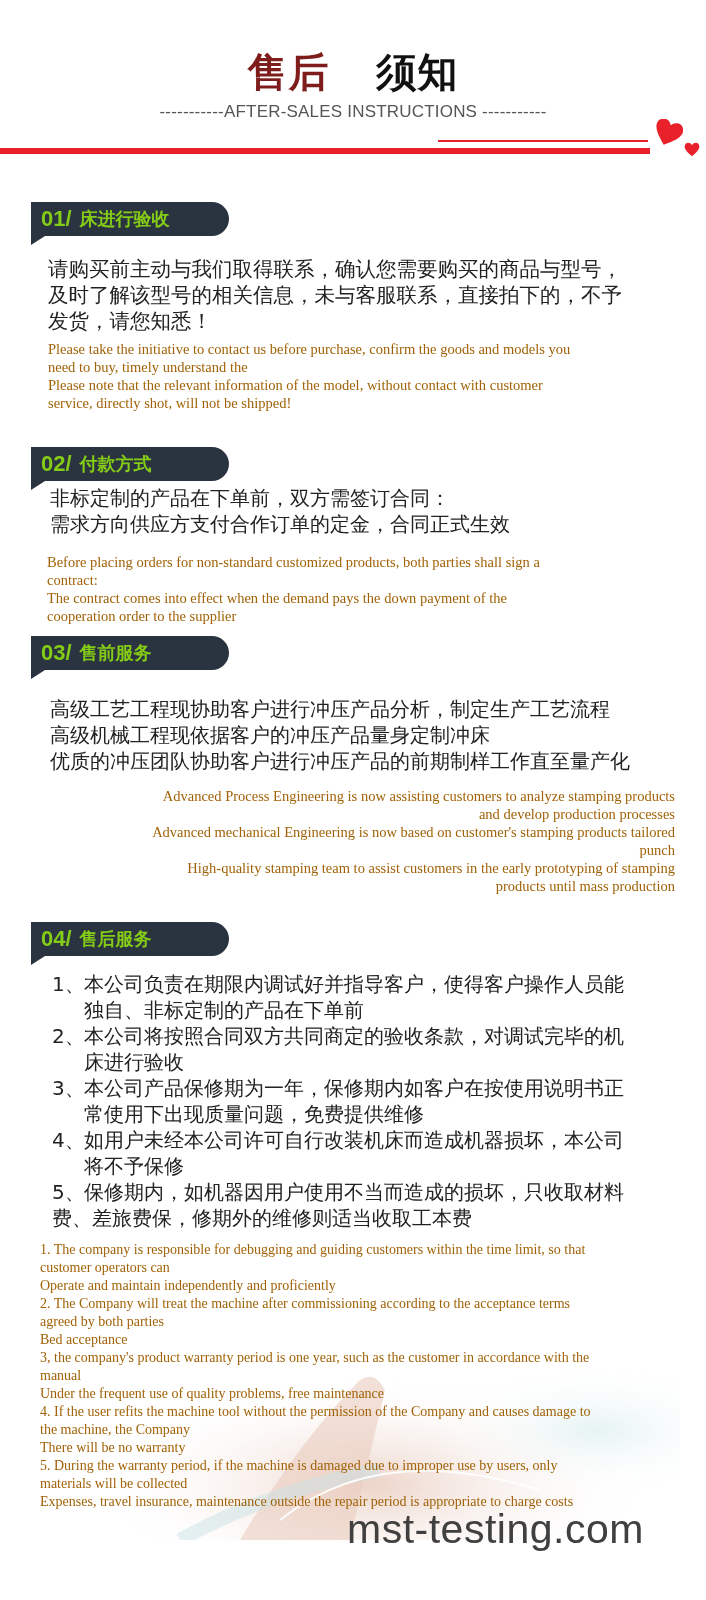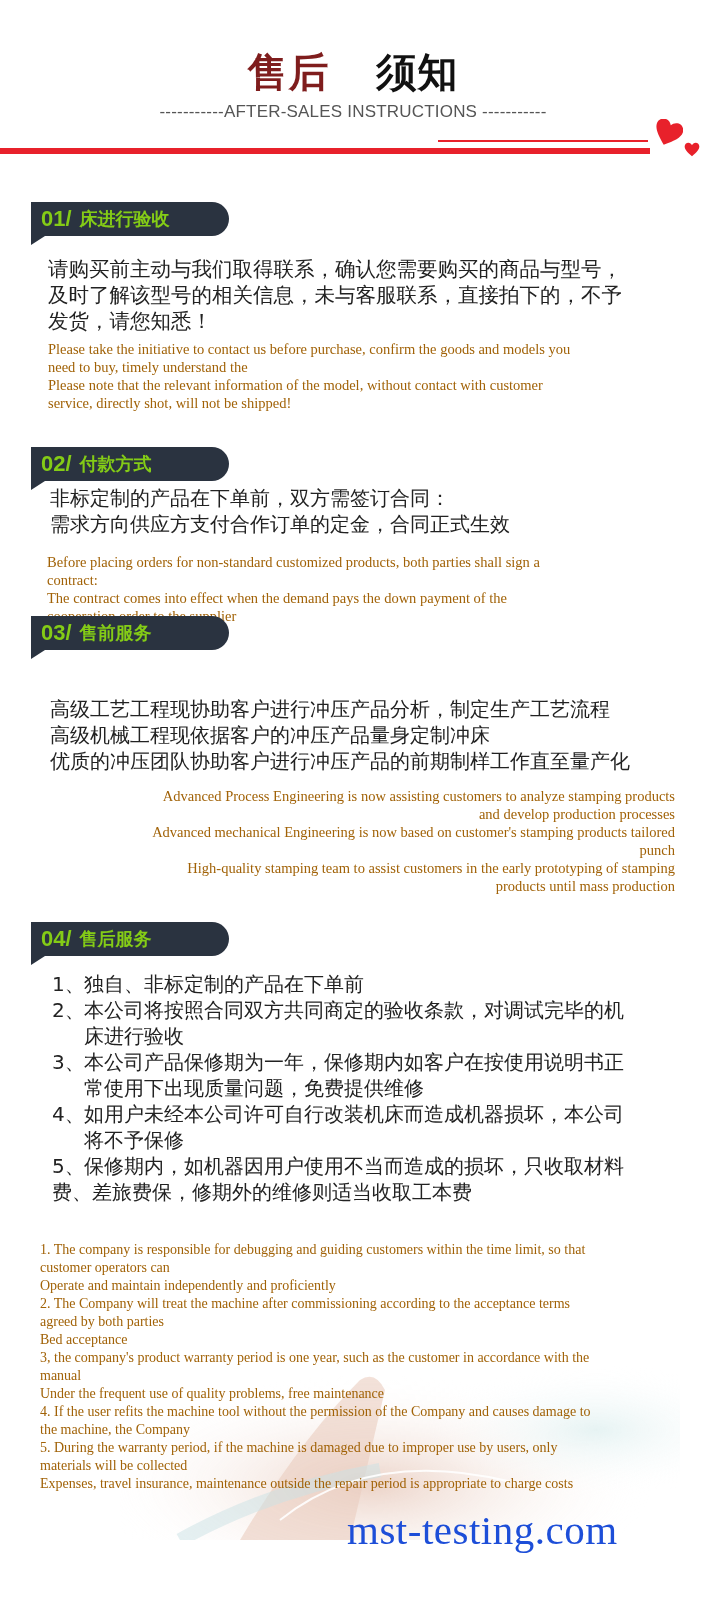--- a/index.html
+++ b/index.html
@@ -27,22 +27,22 @@
   .badge .lbl { font-size: 18px; font-weight: bold; }
 
   .cn { position: absolute; left: 48px; width: 640px; font-size: 20px; color: #222; line-height: 26px; }
   .en { position: absolute; left: 48px; width: 630px; font-family: "Liberation Serif", serif;
     font-size: 14.5px; color: #a16207; line-height: 18px; }
 
   .cn-list .item { display: flex; }
   .cn-list .idx { width: 32px; flex: none; }
 
   .bg-photo { position: absolute; left: 120px; top: 1320px; width: 560px; height: 220px; opacity: 0.55; }
-  .watermark { position: absolute; left: 347px; top: 1506px; font-family: Liberation Serif, serif;
-    font-size: 41px; color: #1d4ed8; white-space: nowrap; letter-spacing: 0.5px; }
+  .watermark { position: absolute; left: 347px; top: 1506px; font-family: Liberation Sans, sans-serif;
+    font-size: 41px; color: #404040; white-space: nowrap; letter-spacing: 0.5px; }
 </style>
 </head>
 <body>
 
 <div class="title">
   <span class="red">售后</span><span class="black">须知</span>
 </div>
 <div class="subtitle">-----------AFTER-SALES INSTRUCTIONS -----------</div>
 <div class="line-thin"></div>
 <div class="line-thick"></div>
@@ -77,21 +77,21 @@
   <div>非标定制的产品在下单前，双方需签订合同：</div>
   <div>需求方向供应方支付合作订单的定金，合同正式生效</div>
 </div>
 <div class="en" style="top:553px; left:47px;">
   <div>Before placing orders for non-standard customized products, both parties shall sign a</div>
   <div>contract:</div>
   <div>The contract comes into effect when the demand pays the down payment of the</div>
   <div>cooperation order to the supplier</div>
 </div>
 
-<div class="badge" style="top:616px;">
+<div class="badge" style="top:636px;">
   <span class="num">03/</span>
   <span class="lbl">售前服务</span>
 </div>
 <div class="cn" style="top:696px; left:50px; width:650px;">
   <div>高级工艺工程现协助客户进行冲压产品分析，制定生产工艺流程</div>
   <div>高级机械工程现依据客户的冲压产品量身定制冲床</div>
   <div>优质的冲压团队协助客户进行冲压产品的前期制样工作直至量产化</div>
 </div>
 <div class="en" style="top:787px; left:45px;text-align:right;">
   <div>Advanced Process Engineering is now assisting customers to analyze stamping products</div>
@@ -103,20 +103,21 @@
 </div>
 
 <div class="badge" style="top:922px;">
   <span class="num">04/</span>
   <span class="lbl">售后服务</span>
 </div>
 <div class="cn cn-list" style="top:971px; left:52px; width:640px; line-height:26px;">
   <div class="item">
     <span class="idx">1、</span>
     <div>
+        <div>本公司负责在期限内调试好并指导客户，使得客户操作人员能</div>
         <div>独自、非标定制的产品在下单前</div>
       </div>
   </div>
   <div class="item">
     <span class="idx">2、</span>
     <div>
         <div>本公司将按照合同双方共同商定的验收条款，对调试完毕的机</div>
         <div>床进行验收</div>
       </div>
   </div>
@@ -163,18 +164,19 @@
   <div>customer operators can</div>
   <div>Operate and maintain independently and proficiently</div>
   <div>2. The Company will treat the machine after commissioning according to the acceptance terms</div>
   <div>agreed by both parties</div>
   <div>Bed acceptance</div>
   <div>3, the company's product warranty period is one year, such as the customer in accordance with the</div>
   <div>manual</div>
   <div>Under the frequent use of quality problems, free maintenance</div>
   <div>4. If the user refits the machine tool without the permission of the Company and causes damage to</div>
   <div>the machine, the Company</div>
+  <div>There will be no warranty</div>
   <div>5. During the warranty period, if the machine is damaged due to improper use by users, only</div>
   <div>materials will be collected</div>
   <div>Expenses, travel insurance, maintenance outside the repair period is appropriate to charge costs</div>
 </div>
 
 <div class="watermark">mst-testing.com</div>
 
 </body></html>

